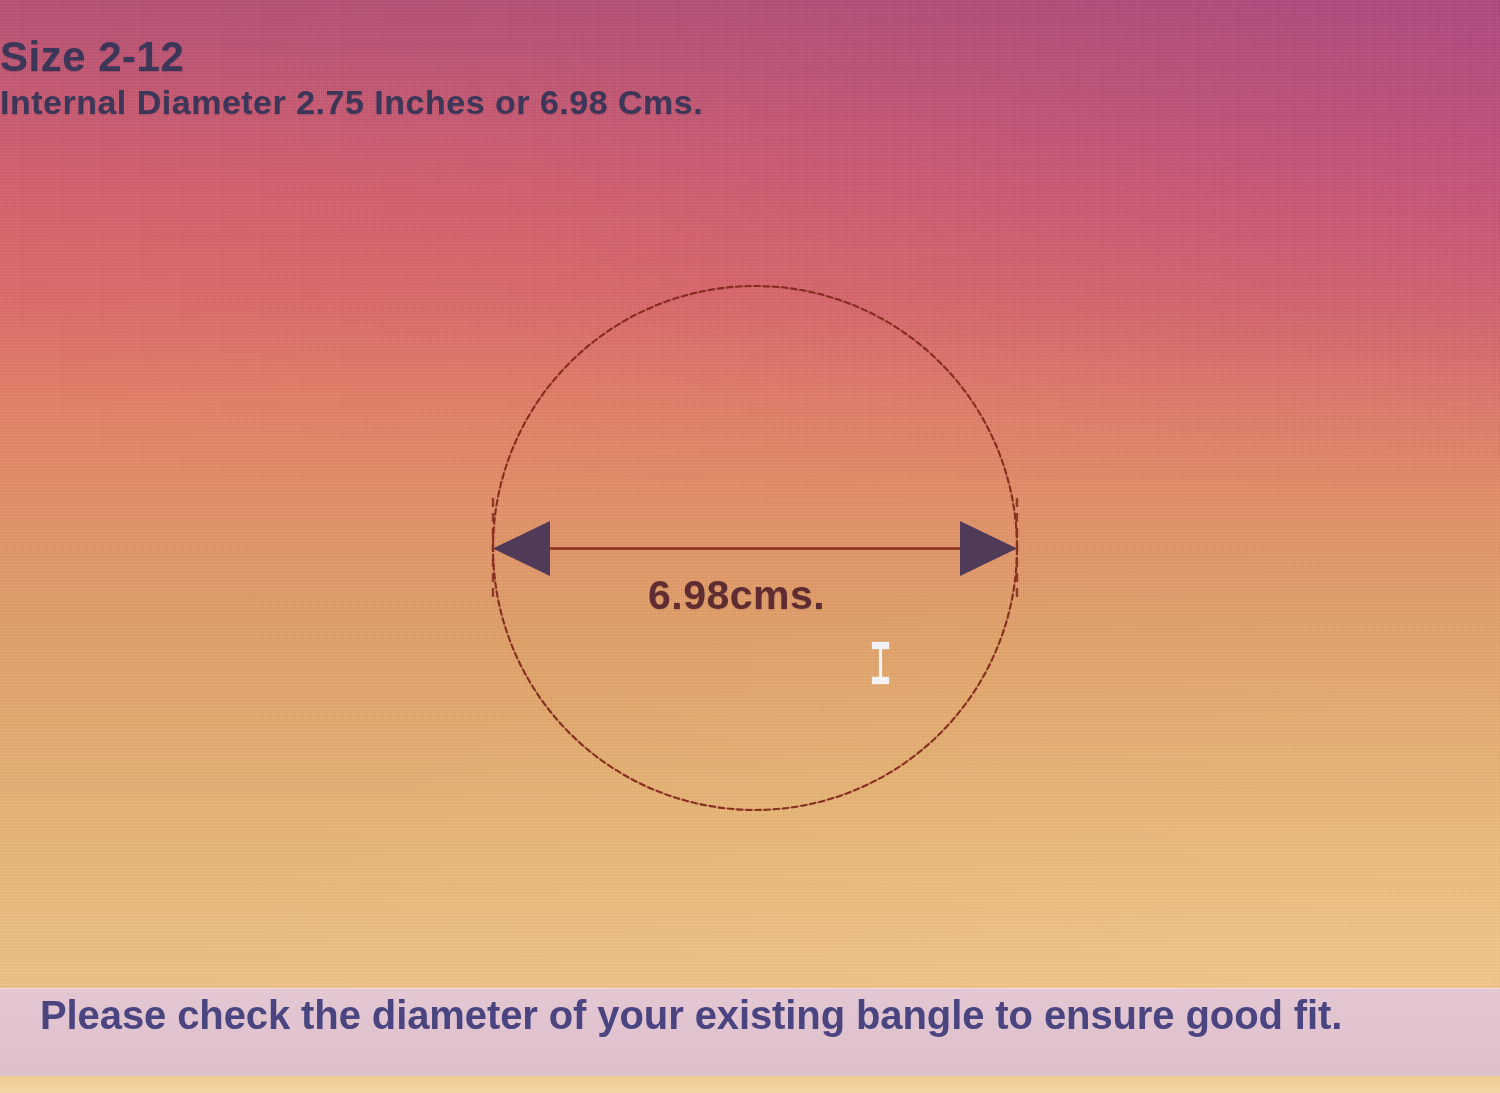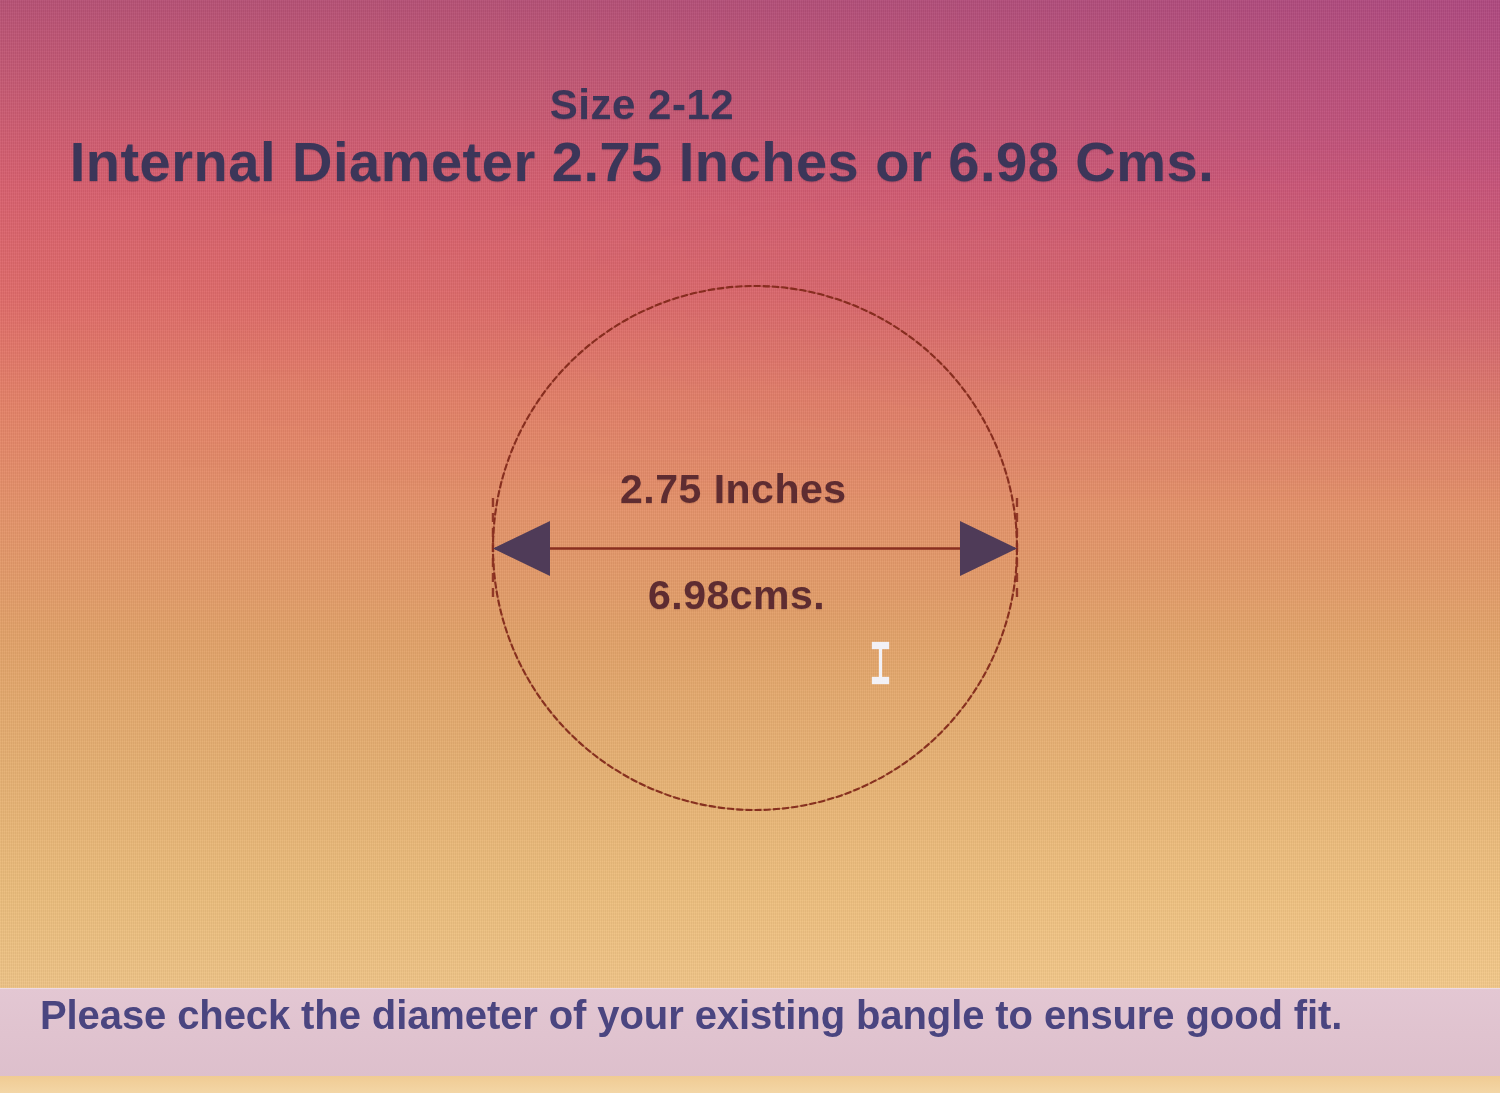--- a/index.html
+++ b/index.html
@@ -84,32 +84,31 @@
     opacity: 0.85;
     pointer-events: none;
   }
 
   
   .headings {
     position: absolute;
     top: 36px;
     left: 0;
     width: 1284px;
-    text-align: center;
-    margin-top: 48px;
+    text-align: left;
   }
   .hdr-line {
     color: #3c3659;
     font-weight: bold;
     letter-spacing: 0.5px;
     line-height: 1.02;
     text-shadow: 0 1px 1px rgba(90,40,70,0.28);
   }
   .hdr-line-1 { font-size: 42px; margin-bottom: 6px; }
-  .hdr-line-2 { font-size: 56px; }
+  .hdr-line-2 { font-size: 34px; }
 
   
   .diagram {
     position: absolute;
     left: 0;
     top: 0;
     width: 1500px;
     height: 1093px;
   }
   .dim-label {
@@ -199,21 +198,20 @@
     <line x1="493" y1="498" x2="493" y2="600" stroke="#8a2f20" stroke-width="2.4" stroke-dasharray="9 6" opacity="0.9"></line>
     <line x1="1017" y1="498" x2="1017" y2="600" stroke="#8a2f20" stroke-width="2.4" stroke-dasharray="9 6" opacity="0.9"></line>
 
     <line x1="495" y1="548.5" x2="1015" y2="548.5" stroke="#8a2f20" stroke-width="2.3"></line>
 
     <polygon points="493,548.5 550,521 550,576" fill="#4f3b58"></polygon>
 
     <polygon points="1017,548.5 960,521 960,576" fill="#4f3b58"></polygon>
   </svg>
 
-  <div class="dim-label dim-inches">2.75 Inches</div>
 
   <div class="dim-label dim-cms">6.98cms.</div>
 
   <div class="caret">
     <i class="top"></i>
     <i class="bar"></i>
     <i class="bot"></i>
   </div>
 
   <div class="caption-band">

